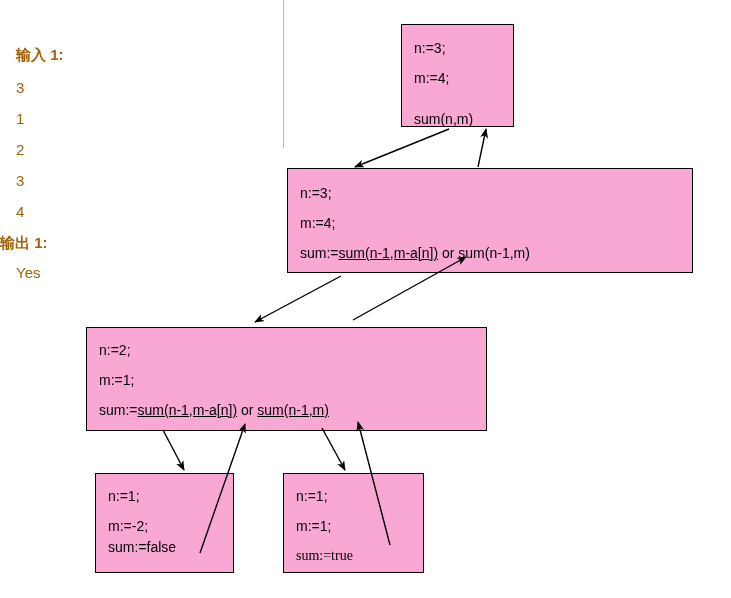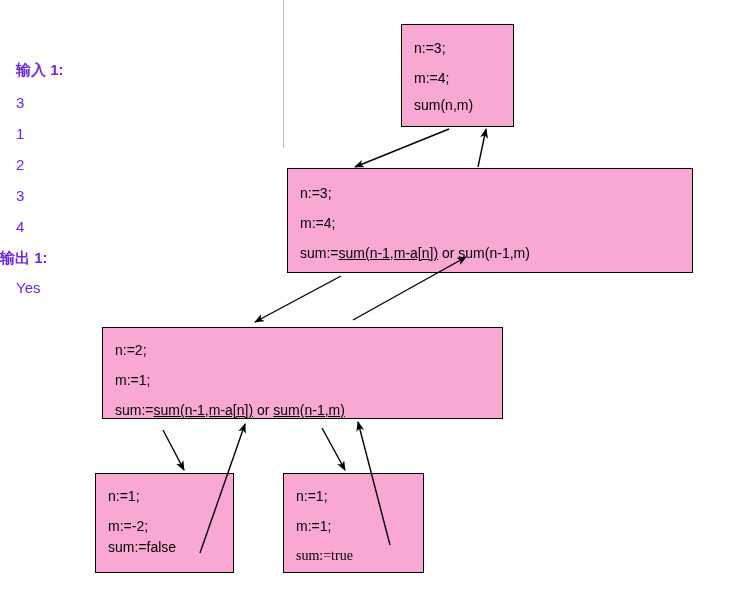--- a/index.html
+++ b/index.html
@@ -13,24 +13,23 @@
   #page {
     position: relative;
     width: 731px;
     height: 598px;
     overflow: hidden;
     background: #ffffff;
   }
   .left-text {
     position: absolute;
     font-size: 15px;
-    color: #6d28d9;
+    color: #a16207;
     white-space: nowrap;
     line-height: 1;
-    margin-top: 15px;
   }
   .left-text.bold {
     font-weight: bold;
   }
   .node {
     position: absolute;
     border: 1px solid #000000;
     background: #f9a8d4;
     box-sizing: border-box;
     font-size: 14px;
@@ -74,28 +73,28 @@
       <div class="left-text bold" style="left: 0; top: 235px;">输出 1:</div>
       <div class="left-text" style="left: 16px; top: 265px;">Yes</div>
     </div>
 
   <div class="vline" id="divider" style="left: 283px; top: 0px; height: 148px; background: rgb(185, 185, 185);"></div>
 
   <div id="nodes-layer">
       <div class="node" style="left: 401px; top: 24px; width: 113px; height: 103px;">
         <div class="line" style="top: 15px;"><span>n:=3;</span></div>
         <div class="line" style="top: 45px;"><span>m:=4;</span></div>
-        <div class="line" style="top: 72px;"><span>sum(n,m)</span></div>
+        <div class="line" style="top: 86px;"><span>sum(n,m)</span></div>
       </div>
       <div class="node" style="left: 287px; top: 168px; width: 406px; height: 105px;">
         <div class="line" style="top: 16px;"><span>n:=3;</span></div>
         <div class="line" style="top: 46px;"><span>m:=4;</span></div>
         <div class="line" style="top: 76px;"><span>sum:=</span><span class="u">sum(n-1,m-a[n])</span><span> or sum(n-1,m)</span></div>
       </div>
-      <div class="node" style="left: 102px; top: 327px; width: 401px; height: 92px;">
+      <div class="node" style="left: 86px; top: 327px; width: 401px; height: 104px;">
         <div class="line" style="top: 14px;"><span>n:=2;</span></div>
         <div class="line" style="top: 44px;"><span>m:=1;</span></div>
         <div class="line" style="top: 74px;"><span>sum:=</span><span class="u">sum(n-1,m-a[n])</span><span> or </span><span class="u">sum(n-1,m)</span></div>
       </div>
       <div class="node" style="left: 95px; top: 473px; width: 139px; height: 100px;">
         <div class="line" style="top: 14px;"><span>n:=1;</span></div>
         <div class="line" style="top: 44px;"><span>m:=-2;</span></div>
         <div class="line" style="top: 65px;"><span>sum:=false</span></div>
       </div>
       <div class="node" style="left: 283px; top: 473px; width: 141px; height: 100px;">

